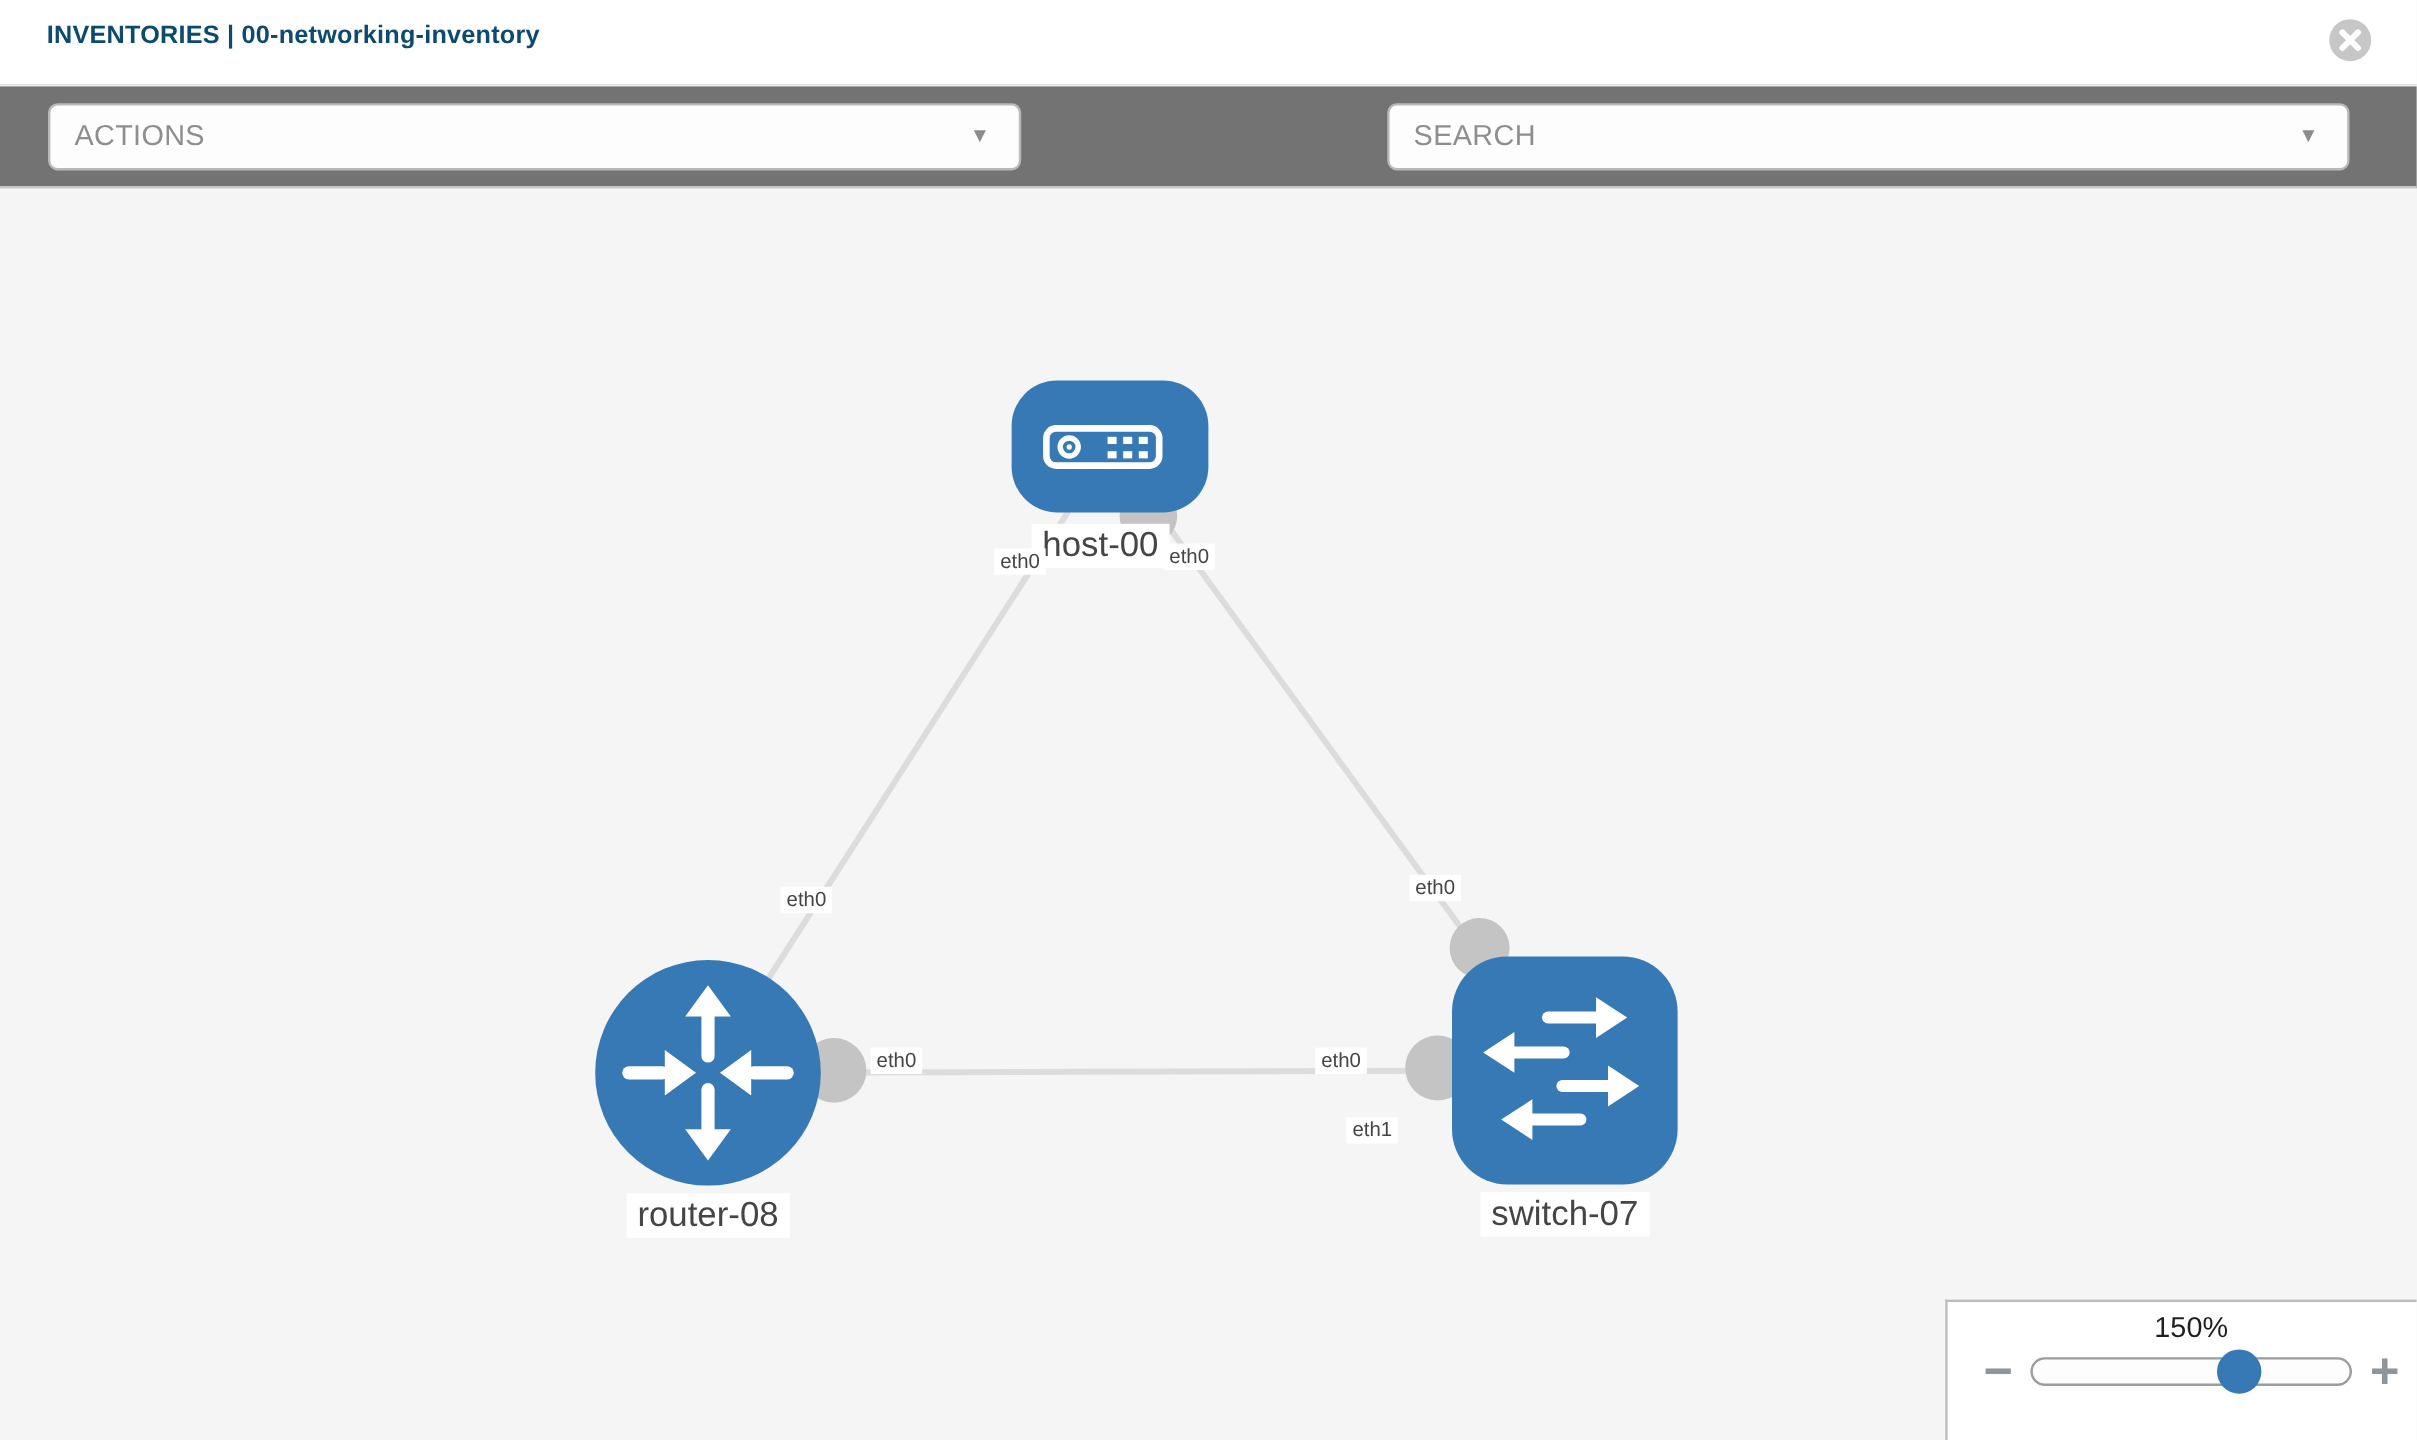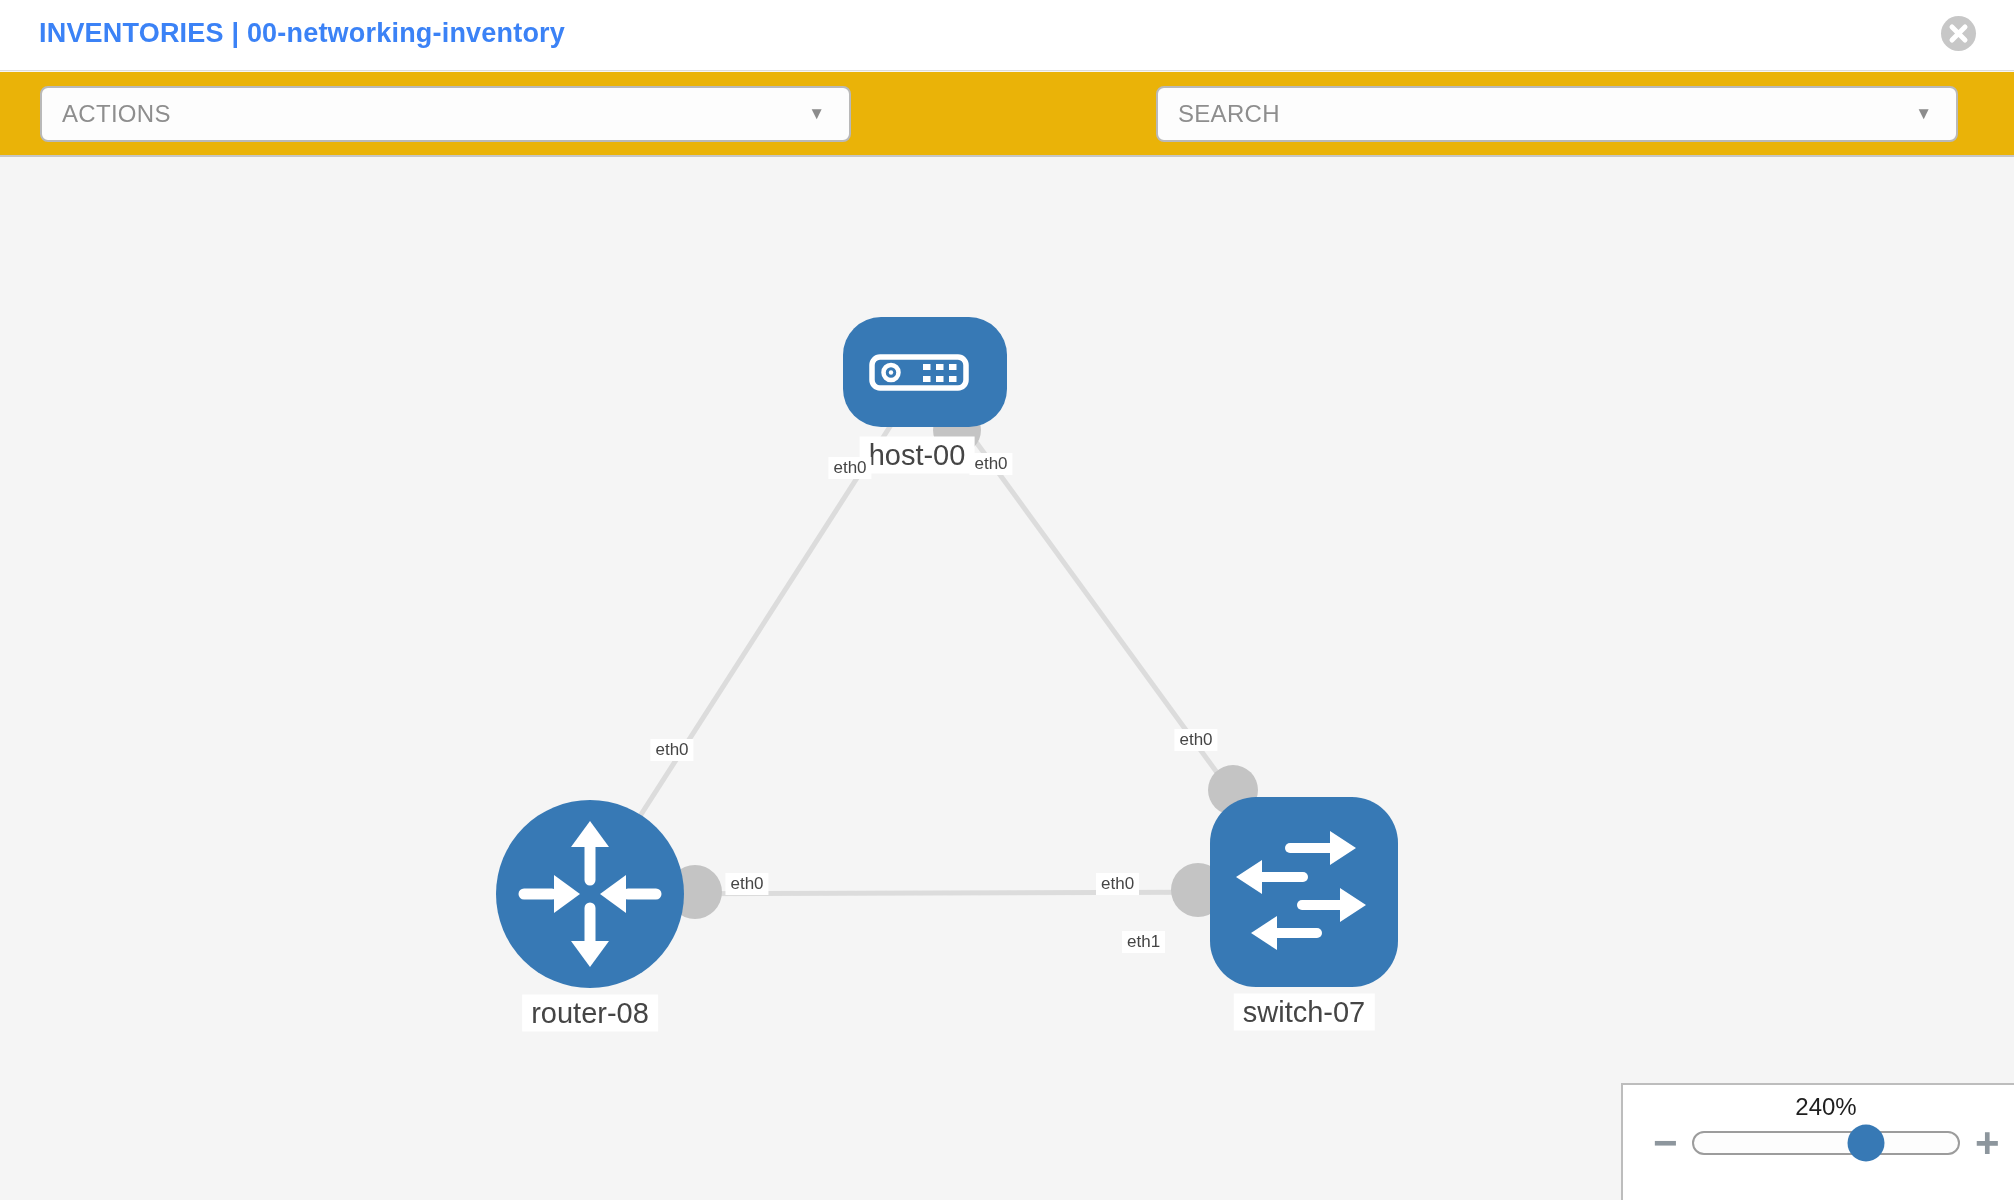--- a/index.html
+++ b/index.html
@@ -6,32 +6,32 @@
   html,body { width:2014px; height:1200px; overflow:hidden; }
   body { font-family:"Liberation Sans","DejaVu Sans",sans-serif; background:#f5f5f5; position:relative; }
 
   
   .header {
     position:absolute; left:0; top:0; width:2014px; height:71px;
     background:#ffffff; border-bottom:1px solid #dcdcdc;
   }
   .page-title {
     position:absolute; left:39px; top:18px;
-    font-size:27px; font-weight:700; color:#3b82f6; letter-spacing:.2px;
+    font-size:21px; font-weight:700; color:#0c4a6e; letter-spacing:.2px;
   }
   .close-btn {
     position:absolute; left:1941px; top:16px; width:35px; height:35px;
     background:#c7c7c7; border-radius:50%; cursor:pointer;
     display:flex; align-items:center; justify-content:center;
   }
 
   
   .toolbar {
     position:absolute; left:0; top:72px; width:2014px; height:85px;
-    background:#eab308; border-bottom:2px solid #c6c6c6;
+    background:#737373; border-bottom:2px solid #c6c6c6;
   }
   .select-box {
     position:absolute; top:14px; height:56px;
     background:#fdfdfd; border:2px solid #b9b9b9; border-radius:8px;
     display:flex; align-items:center; cursor:pointer;
   }
   .select-box .select-label {
     padding-left:20px; font-size:24px; color:#8e8e8e; letter-spacing:.3px;
   }
   .select-box .caret {
@@ -202,19 +202,19 @@
   <div class="topo-label if-label" style="left:850px;  top:311px;">eth0</div>
   <div class="topo-label if-label" style="left:991px;  top:307px;">eth0</div>
   <div class="topo-label if-label" style="left:672px;  top:593px;">eth0</div>
   <div class="topo-label if-label" style="left:1196px; top:583px;">eth0</div>
   <div class="topo-label if-label" style="left:747px;  top:727px;">eth0</div>
   <div class="topo-label if-label if-anchored" style="left:1096px; top:727px;">eth0</div>
   <div class="topo-label if-label if-anchored" style="left:1122px; top:758px;margin-top:27px;">eth1</div>
 </div>
 
 <div class="zoom-panel">
-  <div class="zoom-level">240%</div>
+  <div class="zoom-level">150%</div>
   <div class="zoom-minus">−</div>
   <div class="zoom-track">
     <div class="zoom-thumb"></div>
   </div>
   <div class="zoom-plus">+</div>
 </div>
 
 </body></html>

